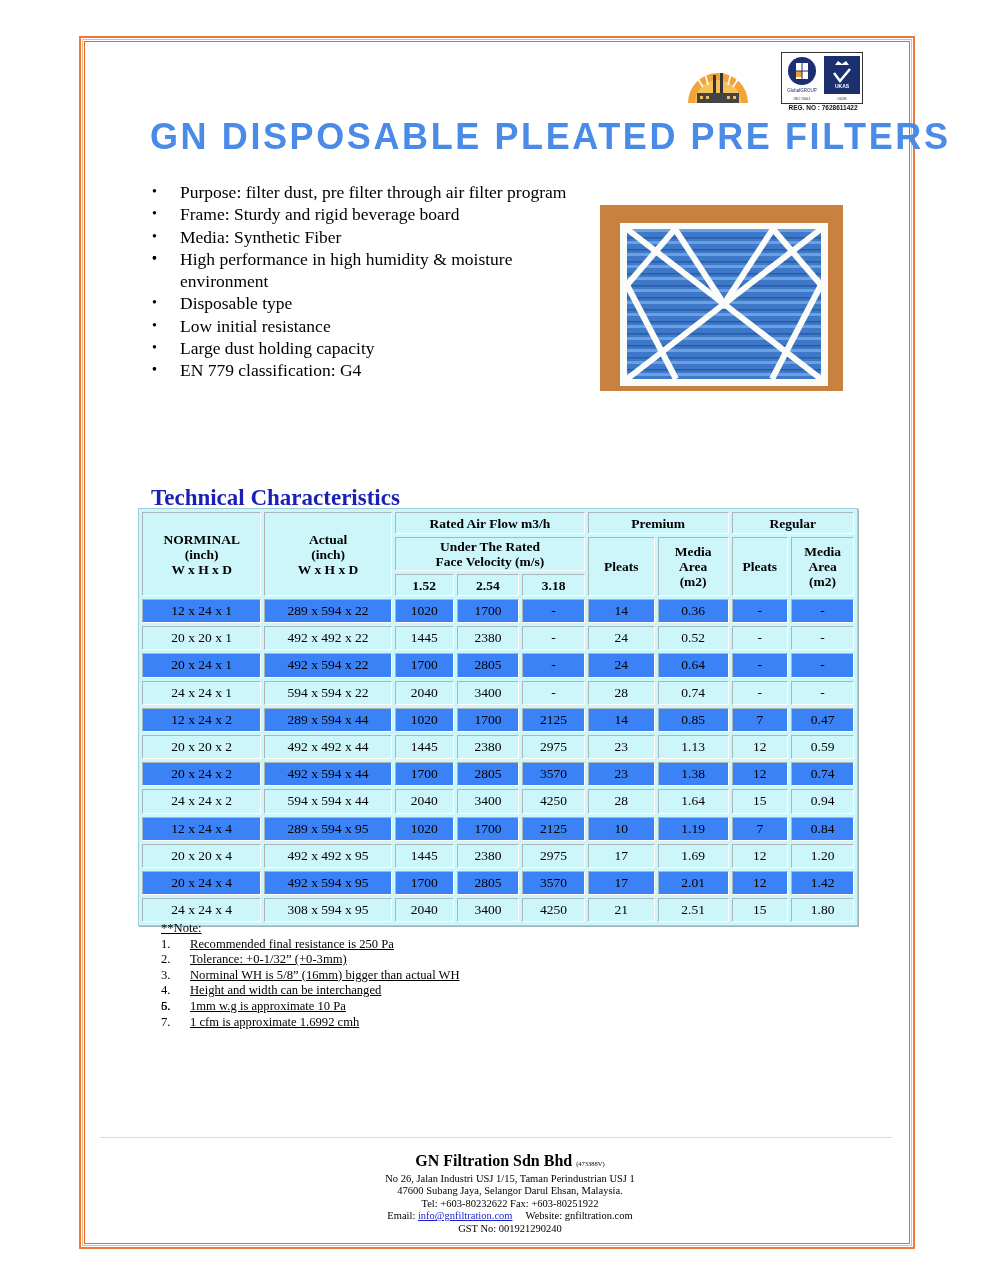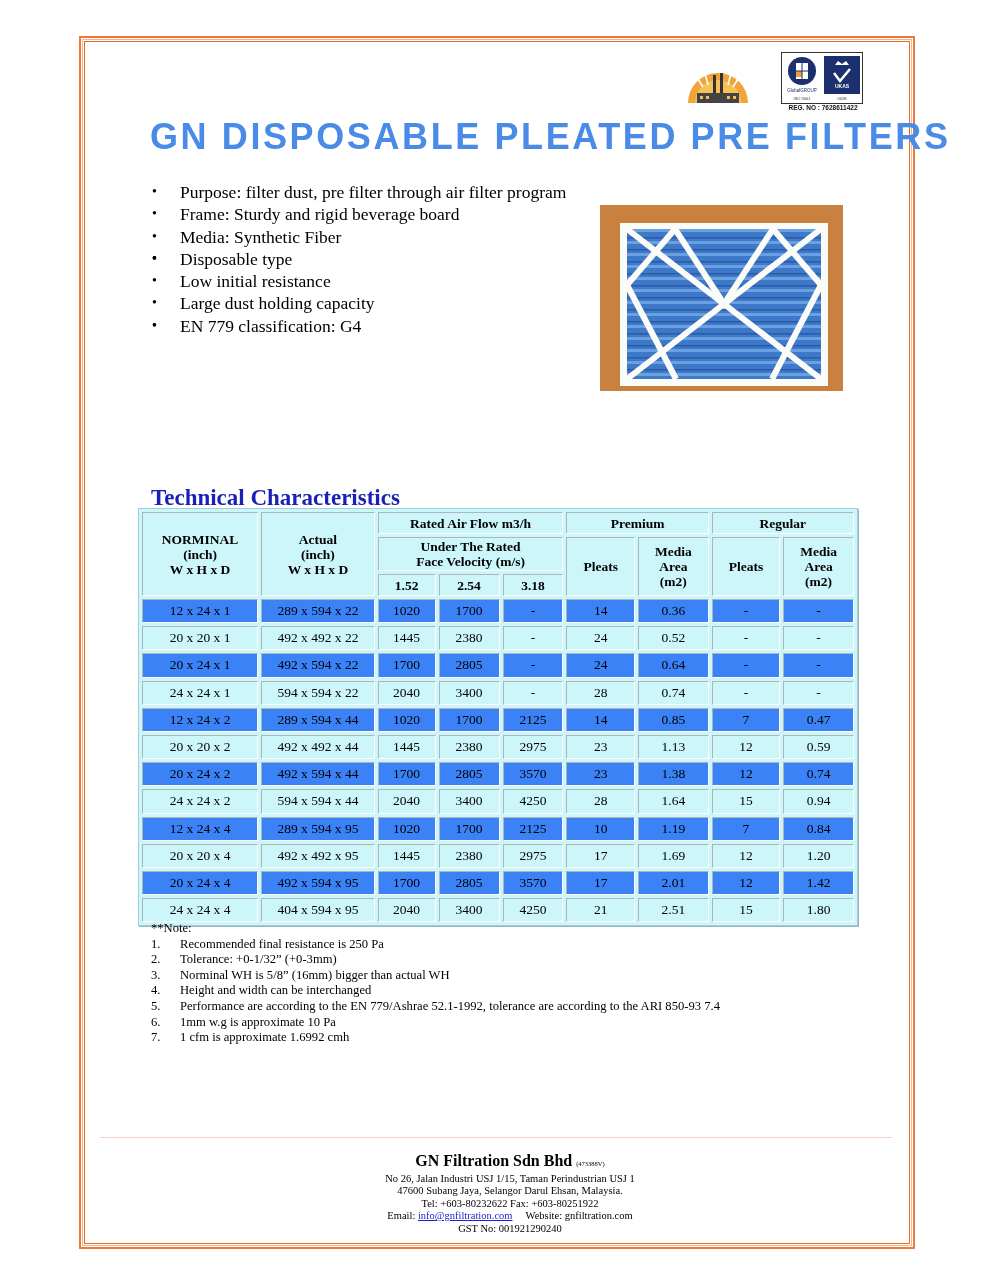--- a/index.html
+++ b/index.html
@@ -47,26 +47,26 @@
     position: absolute; left: 138px; top: 508px; width: 720px;
     background: #ccf6fa; border: 1px solid #9fd0d8;
     box-shadow: 1px 1px 0 #9fb4b8;
   }
   table.spec { border-collapse: separate; border-spacing: 3px; width: 100%; }
   table.spec th, table.spec td {
     font-size: 13.5px; text-align: center; vertical-align: middle;
     border-top: 1px solid #aab7ba; border-left: 1px solid #aab7ba;
     border-right: 1px solid #ffffff; border-bottom: 1px solid #ffffff;
   }
-  table.spec th { font-weight: bold; background: #ccf6fa; line-height: 15px; padding: 1px 16px; }
+  table.spec th { font-weight: bold; background: #ccf6fa; line-height: 15px; padding: 1px 2px; }
   table.spec td { height: 24.2px; padding: 0 2px; }
   table.spec tr.row-white td { background: #3b82f6; }
   table.spec tr.row-cyan td { background: #ccf6fa; }
 
-  .notes { position: absolute; left: 151px; top: 921px; width: 680px; font-size: 12.6px; line-height: 15.6px; }
+  .notes { position: absolute; left: 161px; top: 921px; width: 680px; font-size: 12.6px; line-height: 15.6px; text-decoration: underline; }
   .notes ol { list-style: none; }
   .notes li { position: relative; padding-left: 29px; }
   .notes li .num { position: absolute; left: 0; top: 0; }
 
   .footer-rule { position: absolute; left: 100px; top: 1137px; width: 792px; height: 1px; background: #f3d6c4; }
   .footer { position: absolute; left: 310px; top: 1151px; width: 400px; text-align: center; font-size: 10.5px; line-height: 12.4px; }
   .footer .company { font-weight: bold; font-size: 16px; line-height: 19px; }
   .footer .company .reg { font-weight: normal; font-size: 6.5px; }
   .footer a { color: #1a1fd0; text-decoration: underline; text-align: center; }
 </style>
@@ -118,21 +118,21 @@
 </div>
 
 <h1 class="doc-title">GN DISPOSABLE PLEATED PRE FILTERS</h1>
 
 <ul class="features">
   <li><span class="bullet">•</span><span>Purpose: filter dust, pre filter through air filter program</span></li>
   <li><span class="bullet">•</span><span>Frame: Sturdy and rigid beverage board</span></li>
   <li><span class="bullet">•</span><span>Media: Synthetic Fiber</span></li>
   <li><span class="bullet">•</span></li>
   <li><span class="bullet">•</span></li>
-  <li style="width:400px"><span class="bullet">•</span></li>
+  <li style="width:400px"><span class="bullet">•</span><span>High performance in high humidity &amp; moisture environment</span></li>
   <li><span class="bullet">•</span><span>Disposable type</span></li>
   <li><span class="bullet">•</span><span>Low initial resistance</span></li>
   <li><span class="bullet">•</span><span>Large dust holding capacity</span></li>
   <li><span class="bullet">•</span></li>
   <li><span class="bullet">•</span><span>EN 779 classification: G4</span></li>
 </ul>
 
 <div class="product-photo" title="pleated blue filter in white cardboard frame">
   <svg width="243" height="186" viewBox="0 0 243 186">
     <defs>
@@ -321,41 +321,41 @@
           <td>1700</td>
           <td>2805</td>
           <td>3570</td>
           <td>17</td>
           <td>2.01</td>
           <td>12</td>
           <td>1.42</td>
         </tr>
         <tr class="row-cyan">
           <td>24 x 24 x 4</td>
-          <td>404 x 594 x 95</td>
+          <td>308 x 594 x 95</td>
           <td>2040</td>
           <td>3400</td>
           <td>4250</td>
           <td>21</td>
           <td>2.51</td>
           <td>15</td>
           <td>1.80</td>
         </tr>
       </tbody>
   </table>
 </div>
 
 <div class="notes">
   <div>**Note:</div>
   <ol>
     <li><span class="num">1.</span><span>Recommended final resistance is 250 Pa</span></li>
     <li><span class="num">2.</span><span>Tolerance: +0-1/32” (+0-3mm)</span></li>
     <li><span class="num">3.</span><span>Norminal WH is 5/8” (16mm) bigger than actual WH</span></li>
     <li><span class="num">4.</span><span>Height and width can be interchanged</span></li>
-    <li><span class="num">5.</span><span>Performance are according to the EN 779/Ashrae 52.1-1992, tolerance are according to the ARI 850-93 7.4</span></li>
+    <li><span class="num">5.</span></li>
     <li><span class="num">6.</span><span>1mm w.g is approximate 10 Pa</span></li>
     <li><span class="num">7.</span><span>1 cfm is approximate 1.6992 cmh</span></li>
   </ol>
 </div>
 
 <div class="footer-rule"></div>
 
 <div class="footer">
   <div class="company"><span>GN Filtration Sdn Bhd</span> <span class="reg">(473388V)</span></div>
   <div>No 26, Jalan Industri USJ 1/15, Taman Perindustrian USJ 1</div>

